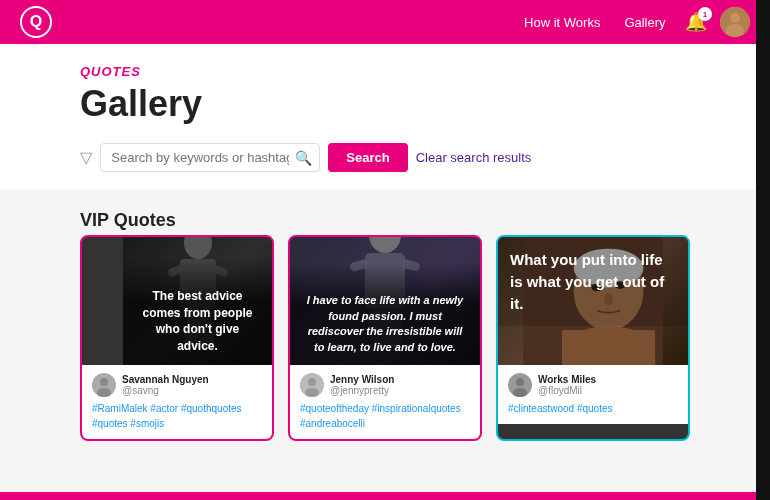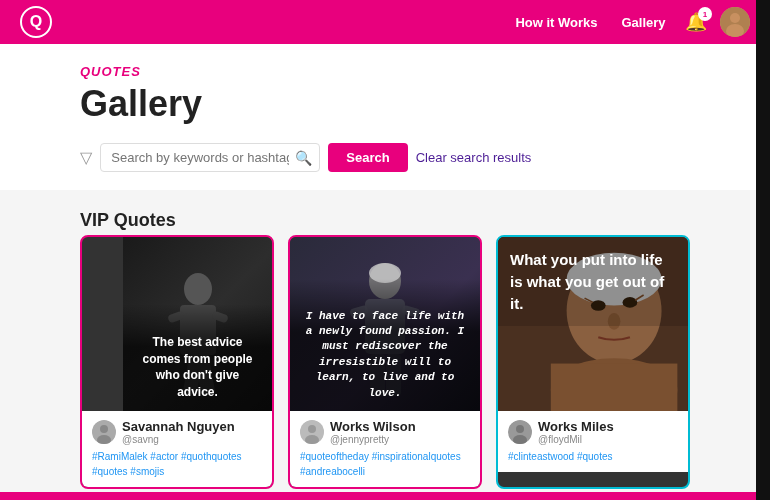--- a/index.html
+++ b/index.html
@@ -27,21 +27,21 @@
     .header-nav {
       display: flex;
       align-items: center;
       gap: 24px;
       margin-left: auto;
     }
     .header-nav-link {
       color: white;
       text-decoration: none;
       font-size: 13px;
-      font-weight: 700;
+      font-weight: 400;
     }
     .header-icons {
       display: flex;
       align-items: center;
       gap: 12px;
       margin-left: 20px;
     }
     .notif-icon {
       position: relative;
       color: white;
@@ -162,32 +162,32 @@
       overflow: hidden;
       background: #333;
       border: 2px solid #e8007d;
     }
     .card:nth-child(3) {
       border: 2px solid #00bcd4;
     }
 
     .card-image {
       position: relative;
-      height: 174px;
+      height: 128px;
       overflow: hidden;
     }
 
     
     .card-bg-1 {
       background: linear-gradient(135deg, #1a1a1a 0%, #2d2d2d 50%, #1a1a1a 100%);
       display: flex; align-items: flex-end; justify-content: center; margin-left: 41px;
     }
     .card-bg-2 {
       background: linear-gradient(135deg, #2a2a3a 0%, #3a3050 60%, #1a1a2a 100%);
-      display: flex; align-items: flex-end; justify-content: center; font-family: Liberation Mono, monospace;
+      display: flex; align-items: flex-end; justify-content: center;
     }
     .card-bg-3 {
       background: linear-gradient(135deg, #3a2a1a 0%, #5a4030 50%, #2a1a0a 100%);
       display: flex; align-items: flex-end; justify-content: center;
     }
 
     
     .quote-overlay {
       position: absolute;
       bottom: 0; left: 0; right: 0;
@@ -224,21 +224,21 @@
       border-radius: 50%;
       background: #ccc;
       display: flex; align-items: center; justify-content: center;
       font-size: 10px;
       color: #666;
       overflow: hidden;
       flex-shrink: 0;
     }
     .user-info { flex: 1; }
     .user-name {
-      font-size: 13px;
+      font-size: 10px;
       font-weight: 700;
       color: #222;
     }
     .user-handle {
       font-size: 10px;
       color: #888;
     }
     .card-tags {
       font-size: 10px;
       color: #2196f3;
@@ -374,21 +374,21 @@
       <div class="card-footer">
         <div class="card-user">
           <div class="user-avatar">
             <svg width="24" height="24" viewBox="0 0 24 24">
                 <circle cx="12" cy="12" r="12" fill="#bbb"></circle>
                 <circle cx="12" cy="9" r="4" fill="#999"></circle>
                 <ellipse cx="12" cy="20" rx="7" ry="5" fill="#999"></ellipse>
               </svg>
           </div>
           <div class="user-info">
-            <div class="user-name">Works Wilson</div>
+            <div class="user-name">Jenny Wilson</div>
             <div class="user-handle">@jennypretty</div>
           </div>
         </div>
         <div class="card-tags" style="white-space:pre-line;">#quoteoftheday #inspirationalquotes
 #andreabocelli</div>
       </div>
     </div>
 
     <div class="card">
       <div class="card-image card-bg-3" style="position:relative;">

